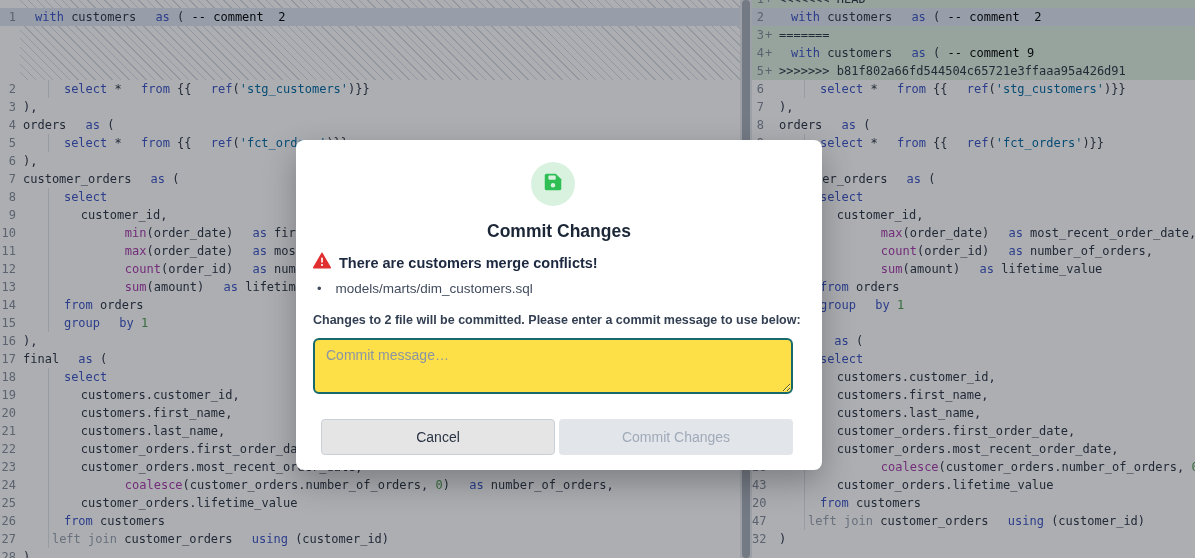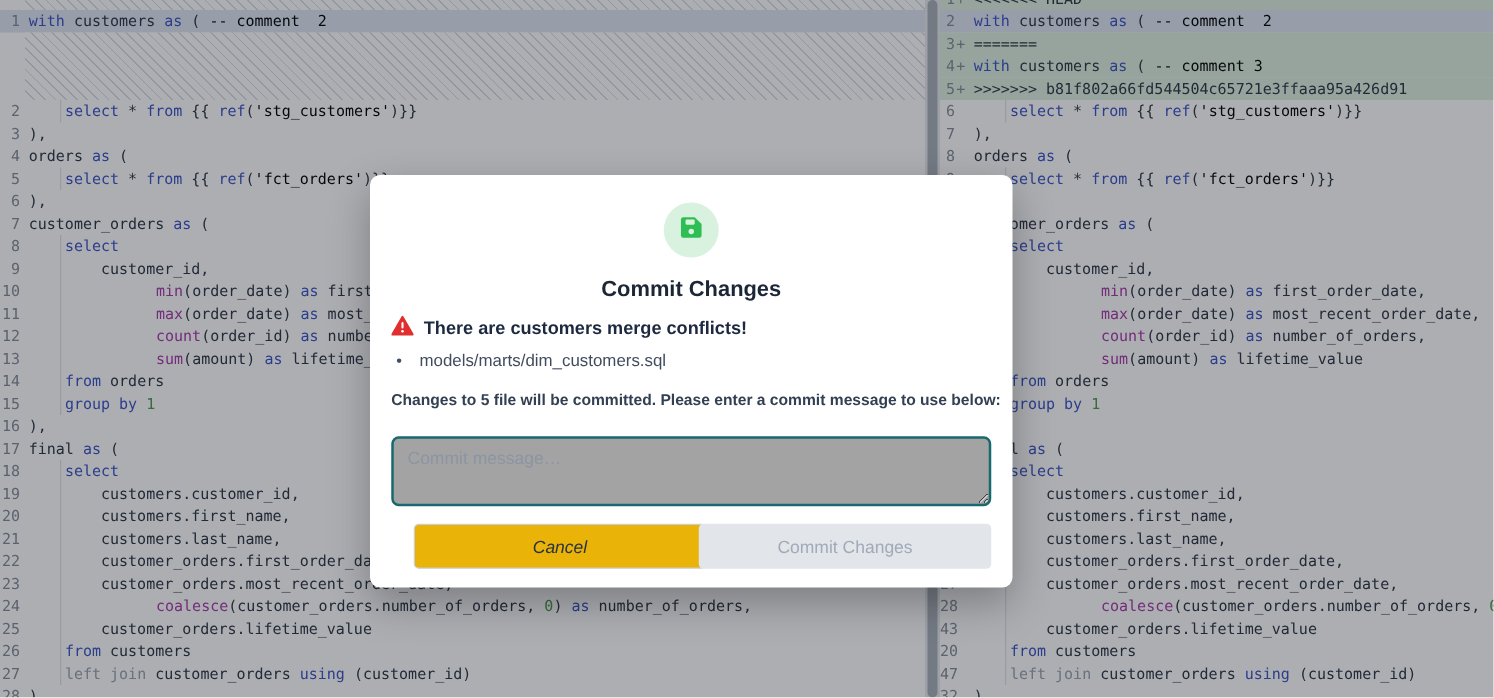--- a/index.html
+++ b/index.html
@@ -14,57 +14,57 @@
   .pane > :first-child{margin-top:-10px;}
   .row{position:relative;height:18px;}
   .row.hl{background:#dfe6f3;}
   .row.add{background:#def0df;}
   .ln{position:absolute;left:0;top:0;width:var(--gw);text-align:right;color:#848c99;}
   .plus{position:absolute;left:var(--px);top:0;color:#848c99;}
   .code{position:absolute;left:var(--cx);top:0;white-space:pre;color:#2c3542;}
   .guide{position:absolute;left:calc(var(--cx) + 25px);top:0;bottom:0;width:1px;background:#dfe3e9;}
   .hatch-row .hatch{position:absolute;left:20px;right:0;top:0;bottom:0;
      background:repeating-linear-gradient(45deg,#ffffff 0px,#ffffff 5px,#d9dde4 5px,#d9dde4 6px);}
-  .cm-kw{color:#3b53c4;}
+  .cm-kw{color:#3b53c4;margin-left:12px;}
   .cm-func{color:#a83aa8;margin-left:44px;}
-  .cm-string{color:#000000;}
+  .cm-string{color:#0369a1;}
   .cm-comment{color:#000000;}
   .cm-num{color:#4e9a4e;}
   .cm-gray{color:#99a2ae;margin-top:44px;}
 
   
   .divider{position:absolute;left:740px;top:0;bottom:0;width:12px;background:#e9ebee;}
   .thumb{position:absolute;left:2px;top:0;bottom:0;width:8px;border-radius:4px;background:#a9afb8;}
 
   
   .scrim{position:absolute;inset:0;background:rgba(18,23,33,0.35);z-index:5;}
 
   
   .modal{position:absolute;left:296px;top:140px;width:514px;height:330px;background:#ffffff;
-         border-radius:8px;box-shadow:0 12px 32px rgba(0,0,0,0.28);z-index:10;}
+         border-radius:8px;box-shadow:0 12px 32px rgba(0,0,0,0.28);z-index:10;padding-left:12px;}
   .icon-circle{position:absolute;left:531px;top:22px;width:44px;height:44px;border-radius:50%;
                background:#d9f2e0;display:flex;align-items:center;justify-content:center;}
   .icon-circle{left:235px;}
   .modal-title{position:absolute;left:0;right:0;top:81px;text-align:center;
                font-size:17.5px;font-weight:bold;color:#1b2637;}
   .warn-row{position:absolute;left:17px;top:112px;display:flex;align-items:center;gap:8px;}
   .warn-text{font-size:14.5px;font-weight:bold;color:#1d2940;}
   .file-row{position:absolute;left:21px;top:141px;display:flex;align-items:center;gap:14px;
             font-size:13.5px;color:#414c5e;}
   .bullet{font-size:13px;color:#414c5e;}
   .instruction{position:absolute;left:17px;top:173px;font-size:12.5px;font-weight:bold;color:#333f52;}
-  .msg-box{position:absolute;left:17px;top:209px;width:480px;height:56px;box-sizing:border-box;
-           border:2px solid #17696e;border-radius:6px;background:#a3a3a3;resize:vertical;
+  .msg-box{position:absolute;left:17px;top:198px;width:480px;height:56px;box-sizing:border-box;
+           border:2px solid #17696e;border-radius:6px;background:#fde047;resize:vertical;
            padding:7px 11px;font-family:"Liberation Sans",sans-serif;font-size:14px;color:#2c3542;
            outline:none;}
   .msg-box::placeholder{color:#8b95a3;}
   .btn{position:absolute;top:279px;width:234px;height:36px;border-radius:4px;box-sizing:border-box;
        font-family:"Liberation Sans",sans-serif;font-size:14px;display:flex;align-items:center;
        justify-content:center;cursor:pointer;}
-  .btn-cancel{left:35px;background:#eab308;border:1px solid #c9cfd8;color:#2a3344;font-style:italic;}
+  .btn-cancel{left:25px;background:#e5e5e5;border:1px solid #c9cfd8;color:#2a3344;}
   .btn-commit{left:263px;background:#e2e5ea;border:none;color:#a0aab8;cursor:default;}
 </style>
 </head>
 <body>
 
 <div class="screen">
 
   <div class="pane pane-left" style="--gw:16px;--cx:23px;--px:17px">
       <div class="row hatch-row" style="height: 18px;">
         <div class="hatch"></div>
@@ -221,21 +221,21 @@
         <span class="code"><span class="cm-kw">with</span><span> customers </span><span class="cm-kw">as</span><span> ( </span><span class="cm-comment">-- comment  2</span></span>
       </div>
       <div class="row add">
         <span class="ln">3</span>
         <span class="plus">+</span>
         <span class="code"><span>=======</span></span>
       </div>
       <div class="row add">
         <span class="ln">4</span>
         <span class="plus">+</span>
-        <span class="code"><span class="cm-kw">with</span><span> customers </span><span class="cm-kw">as</span><span> ( </span><span class="cm-comment">-- comment 3</span></span>
+        <span class="code"><span class="cm-kw">with</span><span> customers </span><span class="cm-kw">as</span><span> ( </span><span class="cm-comment">-- comment 9</span></span>
       </div>
       <div class="row add">
         <span class="ln">5</span>
         <span class="plus">+</span>
         <span class="code"><span>&gt;&gt;&gt;&gt;&gt;&gt;&gt; b81f802a66fd544504c65721e3ffaaa95a426d91</span></span>
       </div>
       <div class="row">
         <span class="ln">6</span>
         <span class="guide"></span>
         <span class="code"><span>    </span><span class="cm-kw">select</span><span> * </span><span class="cm-kw">from</span><span> {{ </span><span class="cm-kw">ref</span><span>(</span><span class="cm-string">'stg_customers'</span><span>)}}</span></span>
@@ -263,25 +263,20 @@
       </div>
       <div class="row">
         <span class="ln">12</span>
         <span class="guide"></span>
         <span class="code"><span>    </span><span class="cm-kw">select</span></span>
       </div>
       <div class="row">
         <span class="ln">13</span>
         <span class="guide"></span>
         <span class="code"><span>        customer_id,</span></span>
-      </div>
-      <div class="row">
-        <span class="ln">14</span>
-        <span class="guide"></span>
-        <span class="code"><span>        </span><span class="cm-func">min</span><span>(order_date) </span><span class="cm-kw">as</span><span> first_order_date,</span></span>
       </div>
       <div class="row">
         <span class="ln">15</span>
         <span class="guide"></span>
         <span class="code"><span>        </span><span class="cm-func">max</span><span>(order_date) </span><span class="cm-kw">as</span><span> most_recent_order_date,</span></span>
       </div>
       <div class="row">
         <span class="ln">16</span>
         <span class="guide"></span>
         <span class="code"><span>        </span><span class="cm-func">count</span><span>(order_id) </span><span class="cm-kw">as</span><span> number_of_orders,</span></span>
@@ -389,20 +384,20 @@
         </svg>
       </span>
       <span class="warn-text">There are customers merge conflicts!</span>
     </div>
 
     <div class="file-row">
       <span class="bullet">•</span>
       <span>models/marts/dim_customers.sql</span>
     </div>
 
-    <div class="instruction">Changes to 5 file will be committed. Please enter a commit message to use below:</div>
+    <div class="instruction">Changes to 2 file will be committed. Please enter a commit message to use below:</div>
 
     <textarea class="msg-box" autofocus="" placeholder="Commit message…" style=""></textarea>
 
     <button class="btn btn-cancel">Cancel</button>
     <button class="btn btn-commit" disabled="">Commit Changes</button>
   </div>
 </div>
 
 </body></html>

